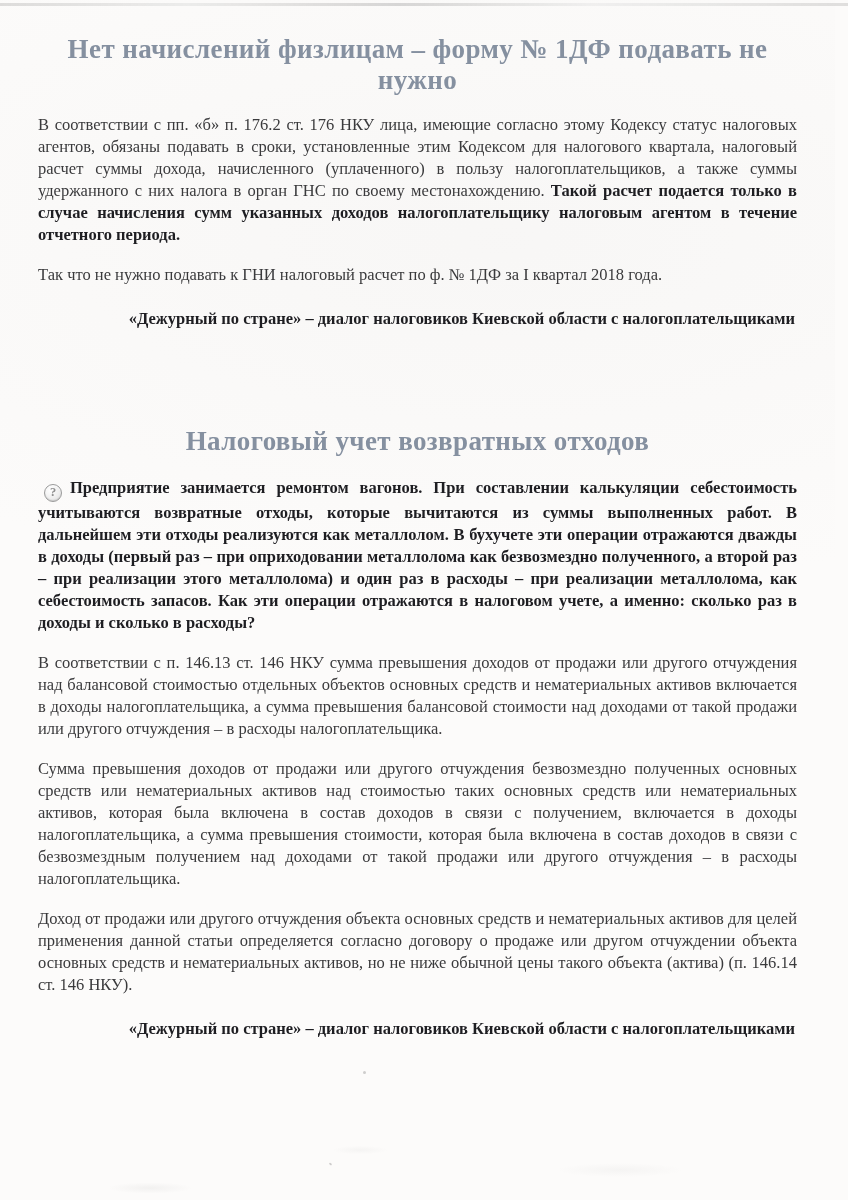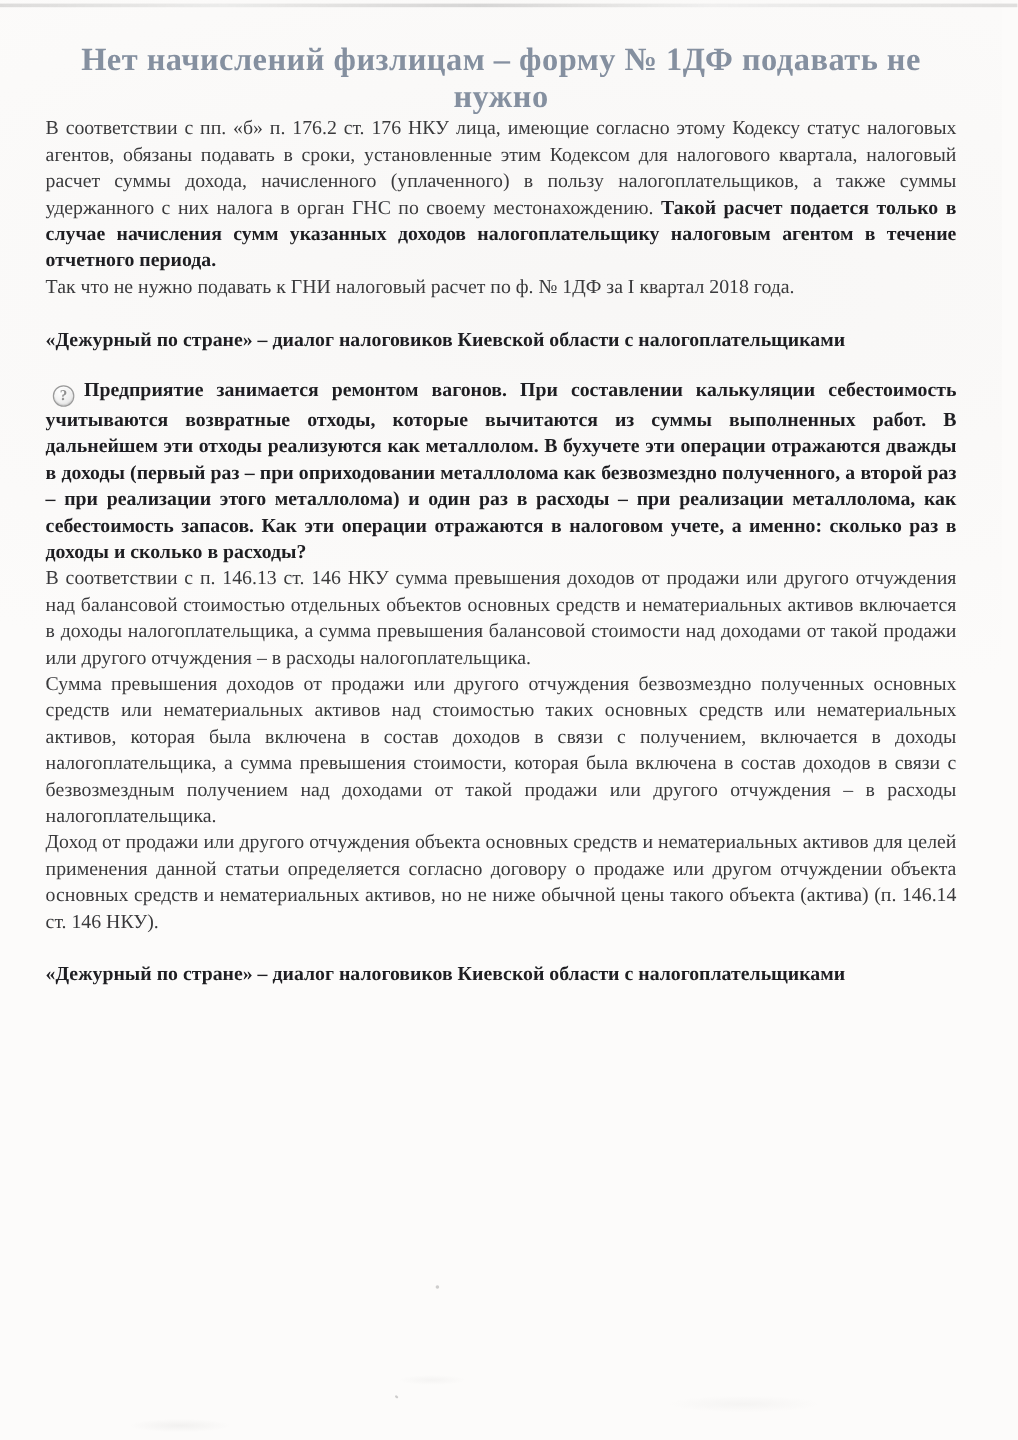--- a/index.html
+++ b/index.html
@@ -60,26 +60,27 @@
     line-height:22px;
     text-align:justify;
     color:var(--body);
   }
   p.question{
     margin-top:20px;
     font-weight:bold;
     color:var(--bold);
     text-indent:0;
   }
-  p.body-para{}
+  p.body-para{margin-top:18px;}
   .bold-run{font-weight:bold;color:var(--bold);}
   p.byline{
     margin-top:22px;
     font-weight:bold;
     color:var(--bold);
+    text-align:right;
     padding-right:2px;
   }
   .qicon{
     display:inline-block;
     width:18px;height:18px;
     margin-right:8px;
     margin-left:6px;
     border:1.5px solid var(--iconline);
     border-radius:50%;
     color:#8f8f8f;
@@ -103,20 +104,21 @@
 
 
     <p class="body-para"><span>В соответствии с пп. «б» п. 176.2 ст. 176 НКУ лица, имеющие согласно этому Кодексу статус налоговых агентов, обязаны подавать в сроки, установленные этим Кодексом для налогового квартала, налоговый расчет суммы дохода, начисленного (уплаченного) в пользу налогоплательщиков, а также суммы удержанного с них налога в орган ГНС по своему местонахождению. </span><span class="bold-run">Такой расчет подается только в случае начисления сумм указанных доходов налогоплательщику налоговым агентом в течение отчетного периода.</span></p>
 
     <p class="body-para">Так что не нужно подавать к ГНИ налоговый расчет по ф. № 1ДФ за I квартал 2018 года.</p>
 
     <p class="byline">«Дежурный по стране» – диалог налоговиков Киевской области с налогоплательщиками</p>
   </section>
 
   <section>
+    <h1 class="title title-2">Налоговый учет возвратных отходов</h1>
 
     <p class="question">
       <span class="qicon">?</span><span>Предприятие занимается ремонтом вагонов. При составлении калькуляции себестоимость учитываются возвратные отходы, которые вычитаются из суммы выполненных работ. В дальнейшем эти отходы реализуются как металлолом. В бухучете эти операции отражаются дважды в доходы (первый раз – при оприходовании металлолома как безвозмездно полученного, а второй раз – при реализации этого металлолома) и один раз в расходы – при реализации металлолома, как себестоимость запасов. Как эти операции отражаются в налоговом учете, а именно: сколько раз в доходы и сколько в расходы?</span>
     </p>
 
     <p class="body-para">В соответствии с п. 146.13 ст. 146 НКУ сумма превышения доходов от продажи или другого отчуждения над балансовой стоимостью отдельных объектов основных средств и нематериальных активов включается в доходы налогоплательщика, а сумма превышения балансовой стоимости над доходами от такой продажи или другого отчуждения – в расходы налогоплательщика.</p>
     <p class="body-para">Сумма превышения доходов от продажи или другого отчуждения безвозмездно полученных основных средств или нематериальных активов над стоимостью таких основных средств или нематериальных активов, которая была включена в состав доходов в связи с получением, включается в доходы налогоплательщика, а сумма превышения стоимости, которая была включена в состав доходов в связи с безвозмездным получением над доходами от такой продажи или другого отчуждения – в расходы налогоплательщика.</p>
     <p class="body-para">Доход от продажи или другого отчуждения объекта основных средств и нематериальных активов для целей применения данной статьи определяется согласно договору о продаже или другом отчуждении объекта основных средств и нематериальных активов, но не ниже обычной цены такого объекта (актива) (п. 146.14 ст. 146 НКУ).</p>
 
     <p class="byline">«Дежурный по стране» – диалог налоговиков Киевской области с налогоплательщиками</p>

